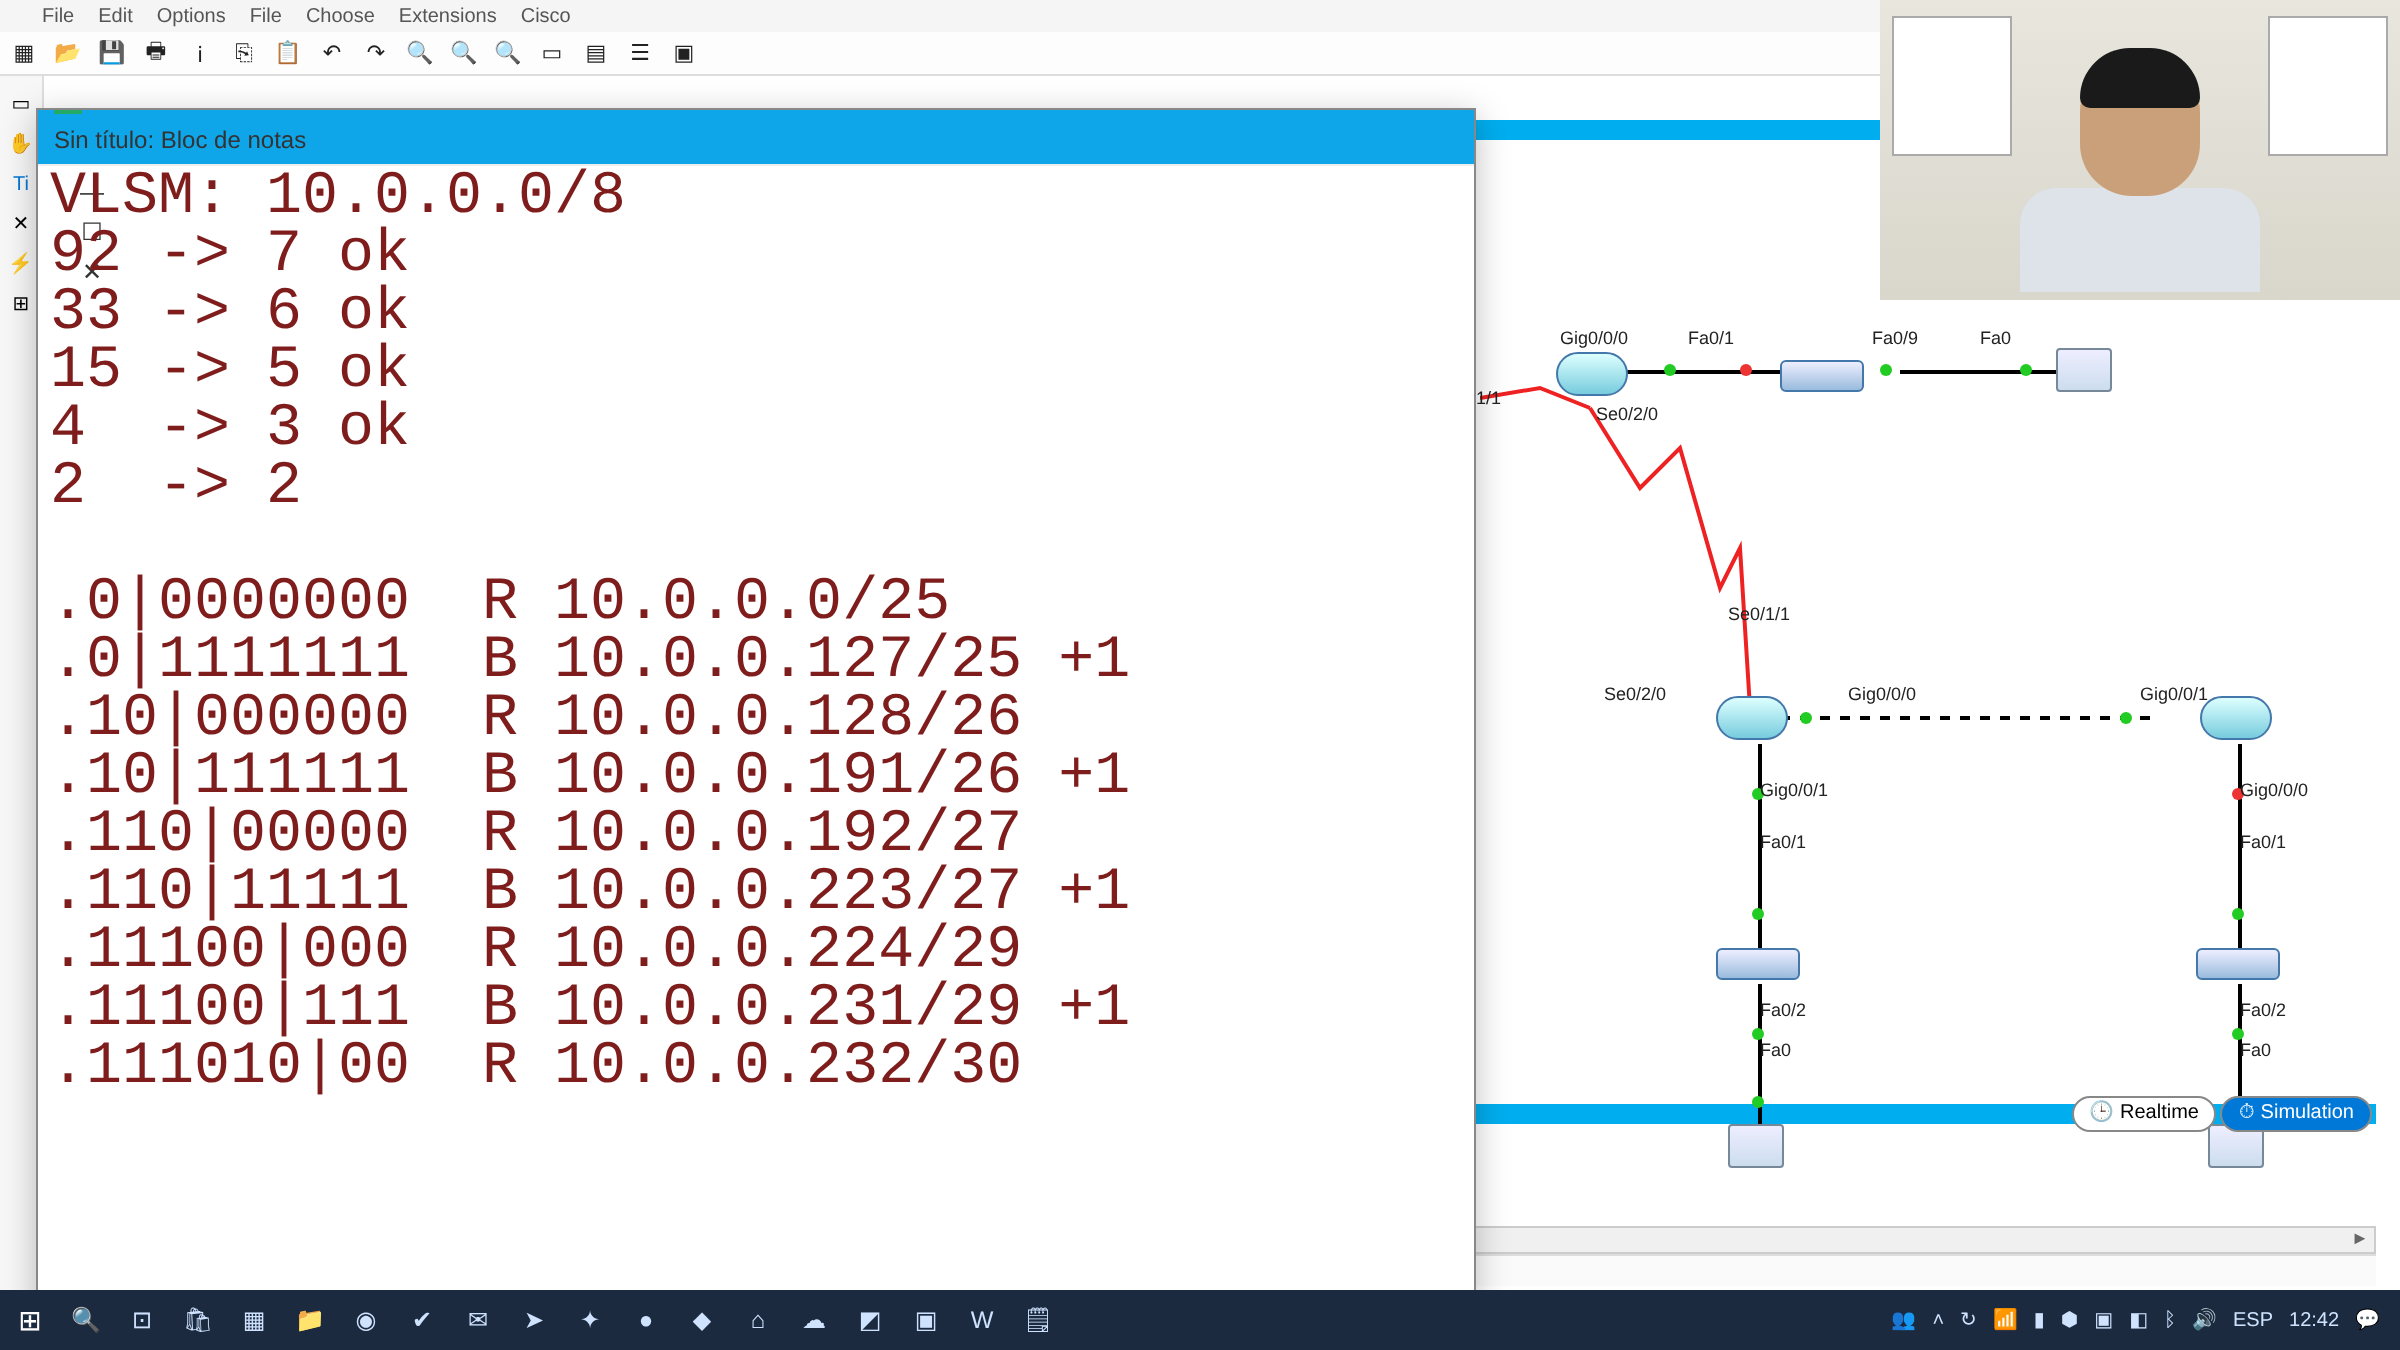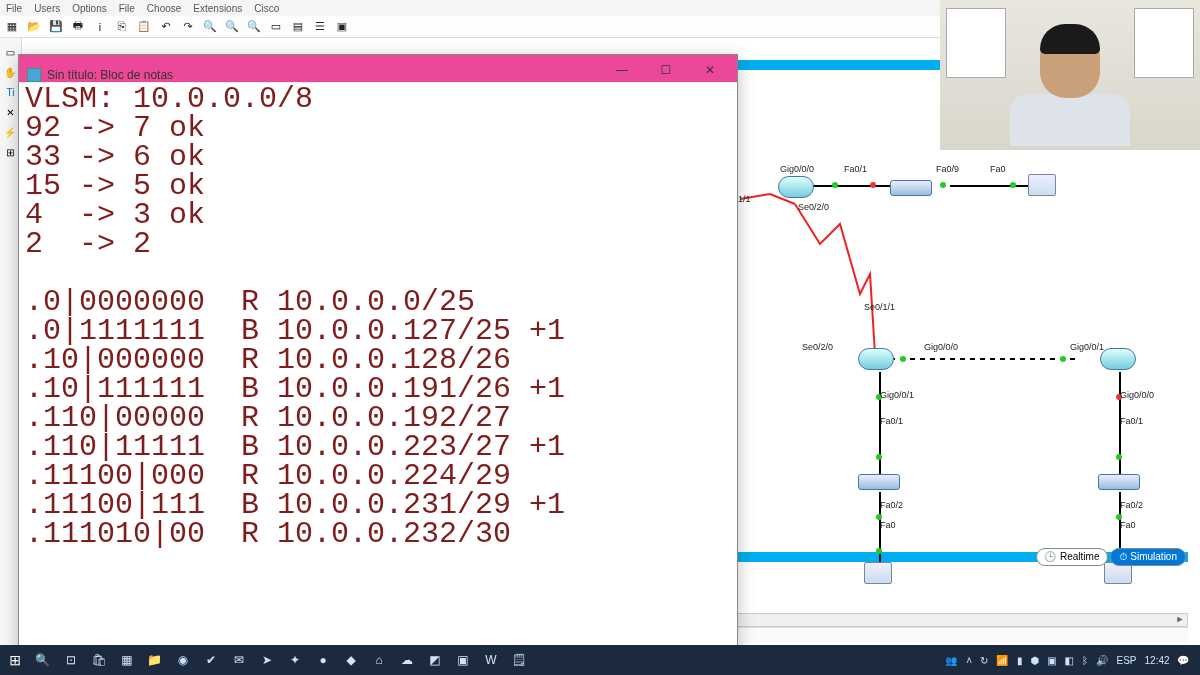--- a/index.html
+++ b/index.html
@@ -2,21 +2,21 @@
 <html><head>
 <meta charset="utf-8">
 <style>
 * { margin: 0; padding: 0; box-sizing: border-box; font-family: "Segoe UI", Tahoma, sans-serif; }
 body { width: 1200px; height: 675px; overflow: hidden; background: #fff; position: relative; }
 
 
 .pt-window { position: absolute; inset: 0; background: #f0f0f0; display: flex; flex-direction: column; }
 .pt-titlebar { height: 18px; background: #fff; display: flex; align-items: center; padding: 0 6px; gap: 6px; font-size: 10px; color: #888; }
 .pt-titlebar .pt-icon { width: 12px; height: 12px; background: #2a7; border-radius: 2px; }
-.pt-menubar { height: 16px; background: #f5f5f5; display: flex; align-items: center; gap: 12px; padding: 0 6px; font-size: 10px; color: #555; }
+.pt-menubar { height: 16px; background: #f5f5f5; display: flex; align-items: center; gap: 12px; padding: 0 21px; font-size: 10px; color: #555; }
 .pt-menubar span { cursor: default; }
 .pt-toolbar { height: 22px; background: #fdfdfd; border-bottom: 1px solid #ddd; display: flex; align-items: center; gap: 6px; padding: 0 4px; }
 .pt-toolbar .tb { width: 16px; height: 16px; display: flex; align-items: center; justify-content: center; font-size: 11px; color: #222; }
 .pt-workspace { flex: 1; position: relative; background: #fff; }
 .pt-cyanbar { position: absolute; left: 24px; right: 12px; height: 10px; background: #00aeef; }
 .pt-cyanbar.top { top: 22px; }
 .pt-cyanbar.bottom { top: 514px; }
 .pt-sidebar { position: absolute; left: 0; top: 0; width: 22px; bottom: 0; background: #f7f7f7; border-right: 1px solid #ddd; display: flex; flex-direction: column; gap: 4px; padding-top: 6px; align-items: center; }
 .pt-sidebar div { width: 16px; height: 16px; font-size: 10px; display:flex; align-items:center; justify-content:center; }
 .hscroll { position: absolute; left: 22px; right: 12px; height: 14px; bottom: 48px; background: #f0f0f0; border: 1px solid #ccc; display:flex; align-items:center; }
@@ -34,21 +34,21 @@
 svg.links { position:absolute; inset:0; pointer-events:none; }
 .dot { width:6px; height:6px; border-radius:3px; position:absolute; }
 .green { background:#2c2; } .red { background:#e33; }
 
 .realtime-bar { position:absolute; right:14px; top:510px; height:18px; display:flex; gap:2px; font-size:10px; }
 .realtime-bar .btn { border:1px solid #888; border-radius:9px; padding:0 8px; line-height:16px; display:flex; align-items:center; gap:3px; }
 .realtime-bar .rt { background:#fff; } .realtime-bar .sim { background:#0078d7; color:#fff; }
 
 
 .notepad { position: absolute; left: 18px; top: 54px; width: 720px; height: 602px; background: #fff; border: 1px solid #888; box-shadow: 0 4px 16px rgba(0,0,0,.25); display:flex; flex-direction:column; }
-.np-title { height: 28px; background: #ec4899; display:flex; align-items:flex-end; padding:0 8px; gap:6px; font-size:12px; color:#333; border-bottom:1px solid #eee; }
+.np-title { height: 28px; background: #0ea5e9; display:flex; align-items:flex-start; padding:0 8px; gap:6px; font-size:12px; color:#333; border-bottom:1px solid #eee;flex-direction:column; }
 .np-title .icon { width:14px; height:14px; background:#4aa3df; border:1px solid #2a6; }
 .np-title .spacer { flex:1; }
 .np-title .wbtn { width:38px; height:24px; display:flex; align-items:center; justify-content:center; color:#333; font-size:12px; }
 .np-menu { height: 20px; display:flex; gap:14px; padding:0 8px; align-items:center; font-size:11px; color:#333; border-bottom:1px solid #eee; }
 .np-body { flex:1; overflow:auto; padding:2px 6px; position:relative; }
 .np-body pre { font-family: Consolas, "Courier New", monospace; font-size: 30px; line-height: 29px; white-space: pre; color:#7f1d1d; }
 
 
 .webcam { position:absolute; right:0; top:0; width:260px; height:150px; background:#777; display:flex; }
 .webcam .wall { flex:1; background:linear-gradient(#e8e6dd,#d9d6cc); position:relative; }
@@ -65,21 +65,21 @@
 .taskbar .win { color:#fff; font-size:14px; }
 .taskbar .tray { margin-left:auto; display:flex; align-items:center; gap:8px; color:#cfe3ff; font-size:10px; padding-right:6px; }
 .taskbar .tray span { display:flex; align-items:center; }
 </style>
 </head>
 <body>
 
 <div class="pt-window">
   <div class="pt-menubar">
     <span>File</span>
-    <span>Users</span>
+    <span>Edit</span>
     <span>Options</span>
     <span>File</span>
     <span>Choose</span>
     <span>Extensions</span>
     <span>Cisco</span>
   </div>
   <div class="pt-toolbar">
     <div class="tb">▦</div>
     <div class="tb">📂</div>
     <div class="tb">💾</div>

